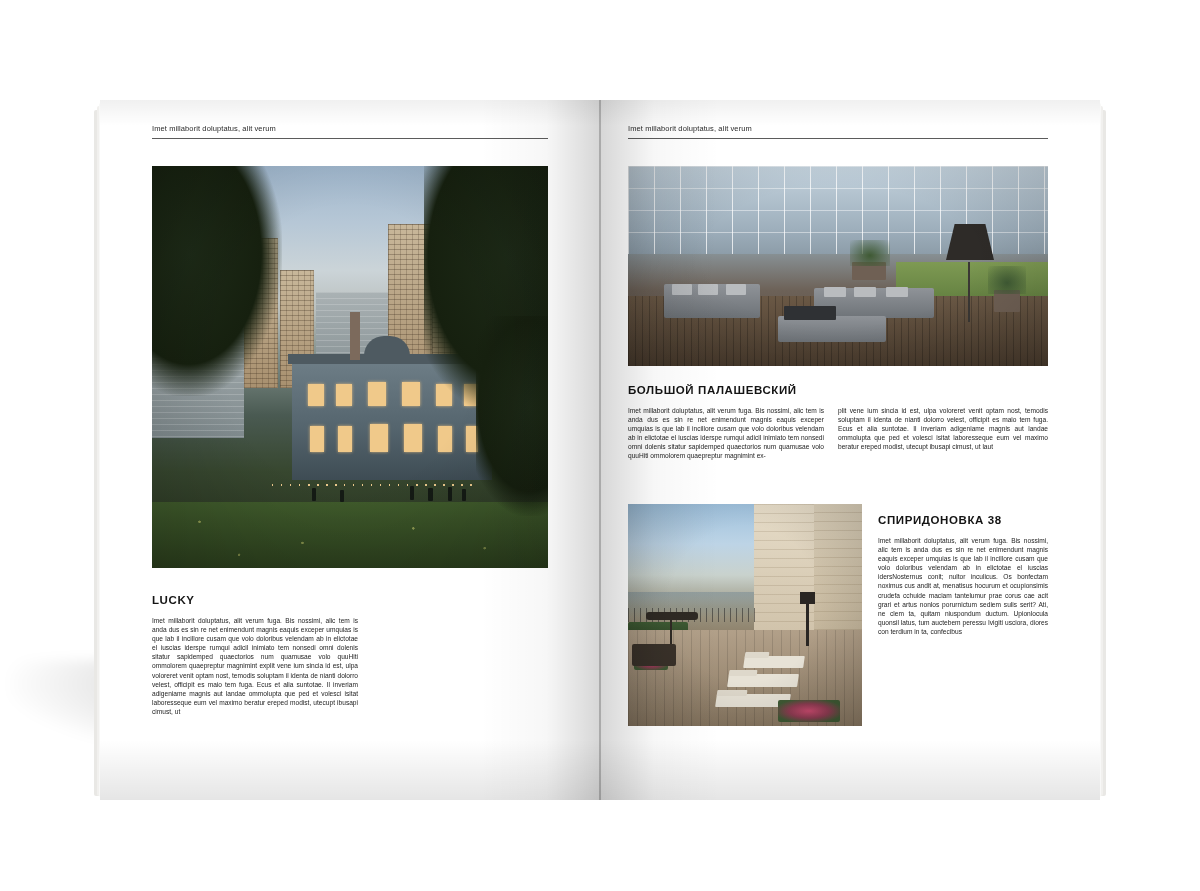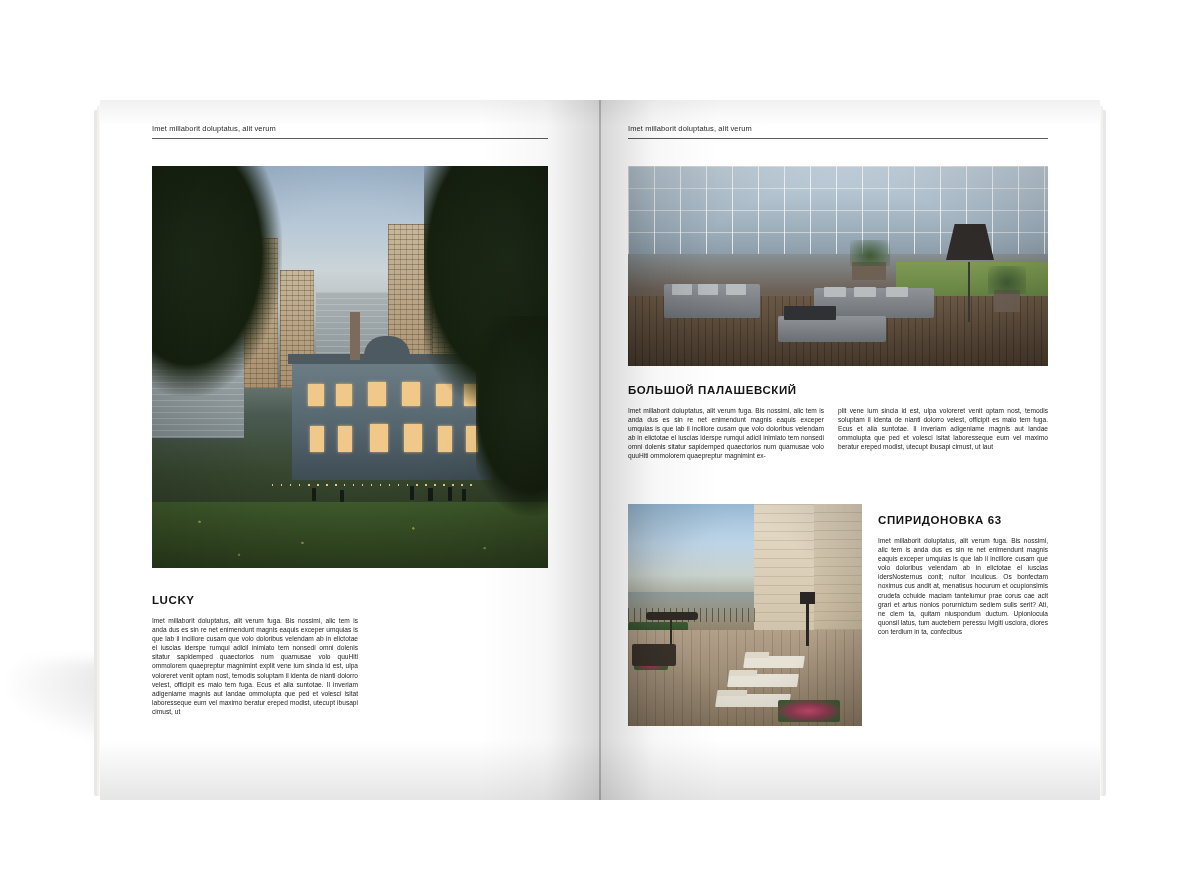--- a/index.html
+++ b/index.html
@@ -496,21 +496,21 @@
           <div class="roof-lamp" style="left:178px; top:96px; width:3px; height:46px;"></div>
           <div class="roof-lamp" style="left:172px; top:88px; width:15px; height:12px;"></div>
 
           <div class="flowerbox" style="left:150px; top:196px; width:62px; height:22px;"></div>
           <div class="flowerbox" style="left:6px; top:150px; width:34px; height:16px;"></div>
 
           <div class="umbrella" style="left:4px; top:140px; width:44px; height:22px; background:#3a322a; border-radius:2px;"></div>
           <div class="vignette"></div>
         </div>
 
-        <div class="headline" style="left:278px; top:414px;">СПИРИДОНОВКА 63</div>
+        <div class="headline" style="left:278px; top:414px;">СПИРИДОНОВКА 38</div>
 
         <div class="col" style="left:278px; top:436px; width:170px;">Imet millaborit doluptatus, alit verum fuga. Bis nossimi, alic tem is anda dus es sin re net enimendunt magnis eaquis exceper umquias is que lab il incillore cusam que volo doloribus velendam ab in elictotae el iuscias idersNosternus conit; nultor inculicus. Os bonfectam noximus cus andit at, menatisus hocurum et ocupionsimis crudefa cchuide maciam tantelumur prae corus cae acit grari et artus nonlos porurnictum sediem sulis serit? Ati, ne clem ta, quitam niuspondum ductum. Upionlocula quonsil latus, tum auctebem peressu Ivigiti usciora, diores con terdium in ta, confecibus</div>
 
       </div>
     </div>
 
     <div class="gutter gutter-left"></div>
     <div class="gutter gutter-right"></div>
     <div class="spine-line"></div>
     <div class="page-curve-top"></div>

